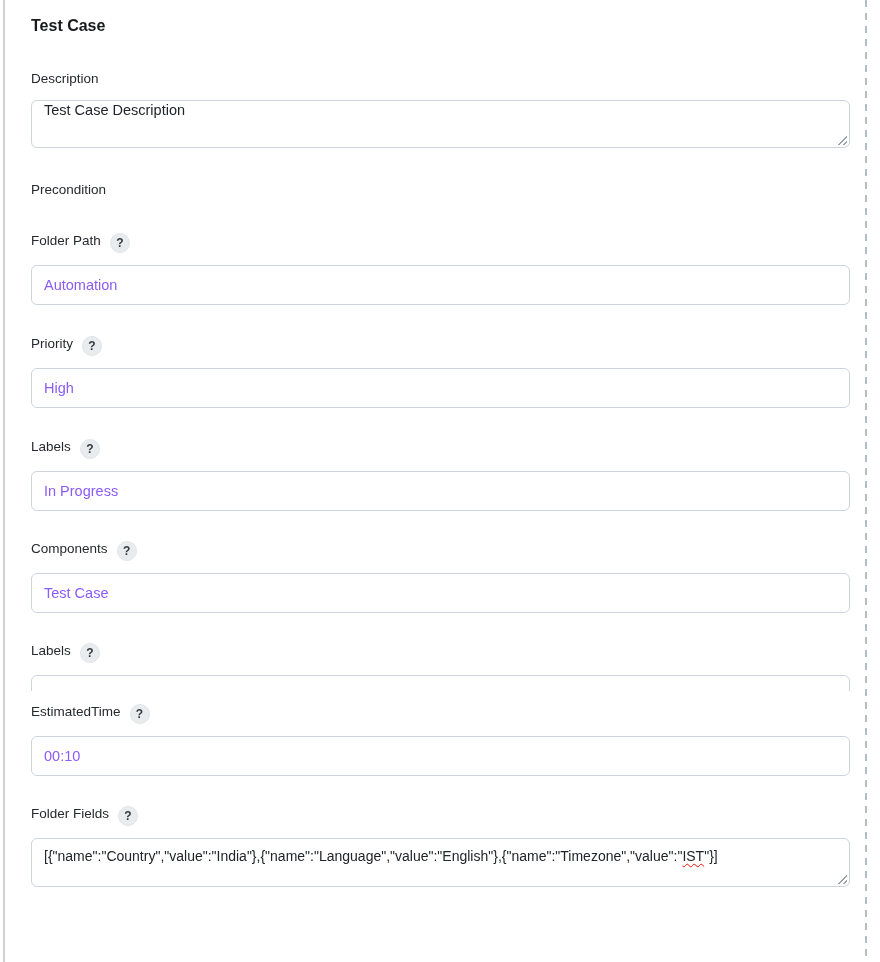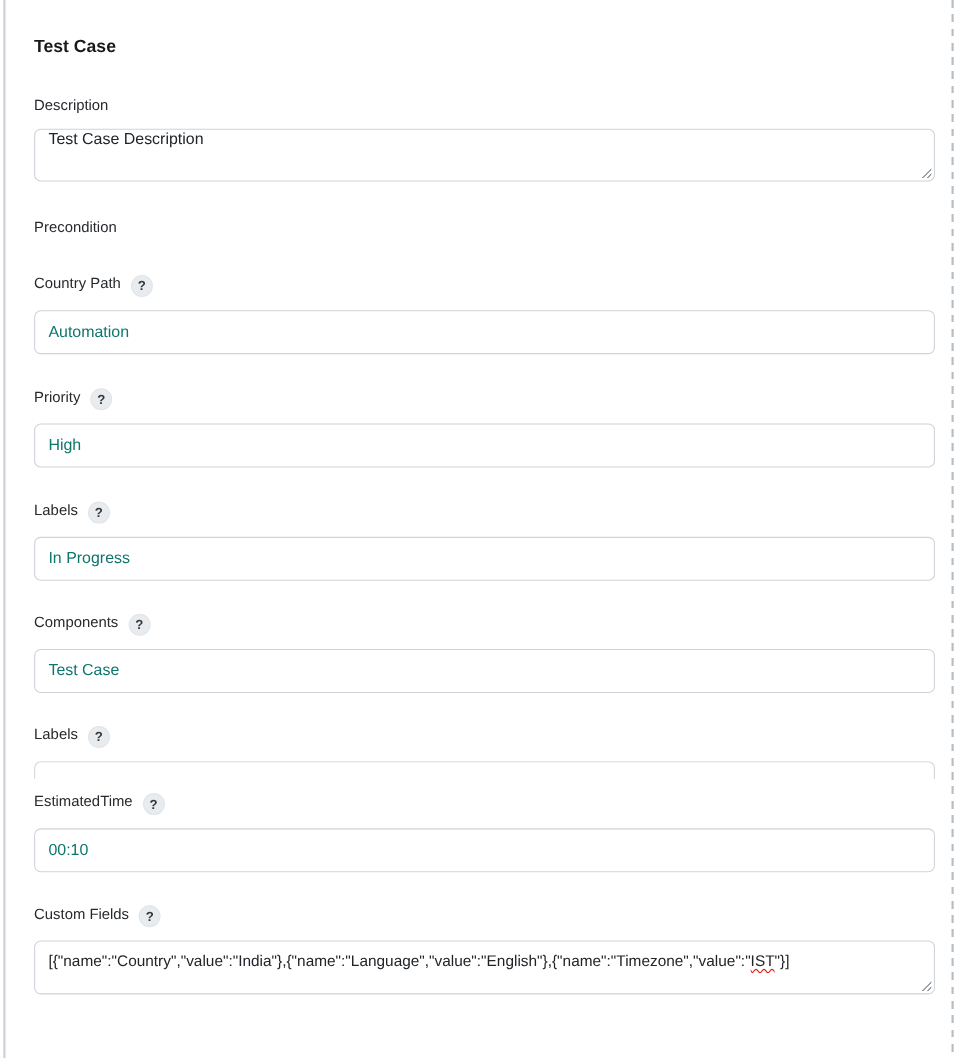--- a/index.html
+++ b/index.html
@@ -23,21 +23,21 @@
   }
   .dashed-divider {
     position: absolute;
     left: 865px; top: 0;
     width: 2px; height: 962px;
     background: repeating-linear-gradient(to bottom, #b4bec7 0 7px, transparent 7px 13px);
   }
 
   .content {
     position: absolute;
-    left: 31px; top: 17px;
+    left: 31px; top: 0;
     width: 819px;
   }
 
   .page-title {
     margin: 18px 0 0 0;
     font-size: 16px;
     line-height: 16px;
     font-weight: 700;
     color: #17191c;
   }
@@ -81,21 +81,21 @@
 
   .text-input {
     display: block;
     width: 100%;
     height: 40px;
     padding: 0 12px;
     border: 1px solid #ced4da;
     border-radius: 6px;
     font-family: "Liberation Sans", sans-serif;
     font-size: 14.5px;
-    color: #0f766e;
+    color: #8b5cf6;
     background: #fff;
     outline: none;
   }
 
   .textarea-wrap { position: relative; width: 100%; }
   .text-area {
     display: block;
     width: 100%;
     height: 48px;
     padding: 0 12px;
@@ -170,21 +170,21 @@
   </div>
 
   <div class="field-group g-precondition">
     <div class="field-label">
       <span>Precondition</span>
     </div>
   </div>
 
   <div class="field-group g-folder">
     <div class="field-label with-help">
-      <span>Country Path</span>
+      <span>Folder Path</span>
       <span class="help-badge">?</span>
     </div>
     <input type="text" class="text-input" spellcheck="false" value="Automation" style="">
   </div>
 
   <div class="field-group g-priority">
     <div class="field-label with-help">
       <span>Priority</span>
       <span class="help-badge">?</span>
     </div>
@@ -220,21 +220,21 @@
   <div class="field-group g-estimated">
     <div class="field-label with-help">
       <span>EstimatedTime</span>
       <span class="help-badge">?</span>
     </div>
     <input type="text" class="text-input" spellcheck="false" value="00:10" style="">
   </div>
 
   <div class="field-group g-custom">
     <div class="field-label with-help">
-      <span>Custom Fields</span>
+      <span>Folder Fields</span>
       <span class="help-badge">?</span>
     </div>
     <div class="textarea-wrap">
       <div class="jsonbox"><span>[{"name":"Country","value":"India"},{"name":"Language","value":"English"},{"name":"Timezone","value":"</span><span class="misspelled">IST</span><span>"}]</span></div>
       <span class="resize-grip"></span>
     </div>
   </div>
 
 </div>
 

